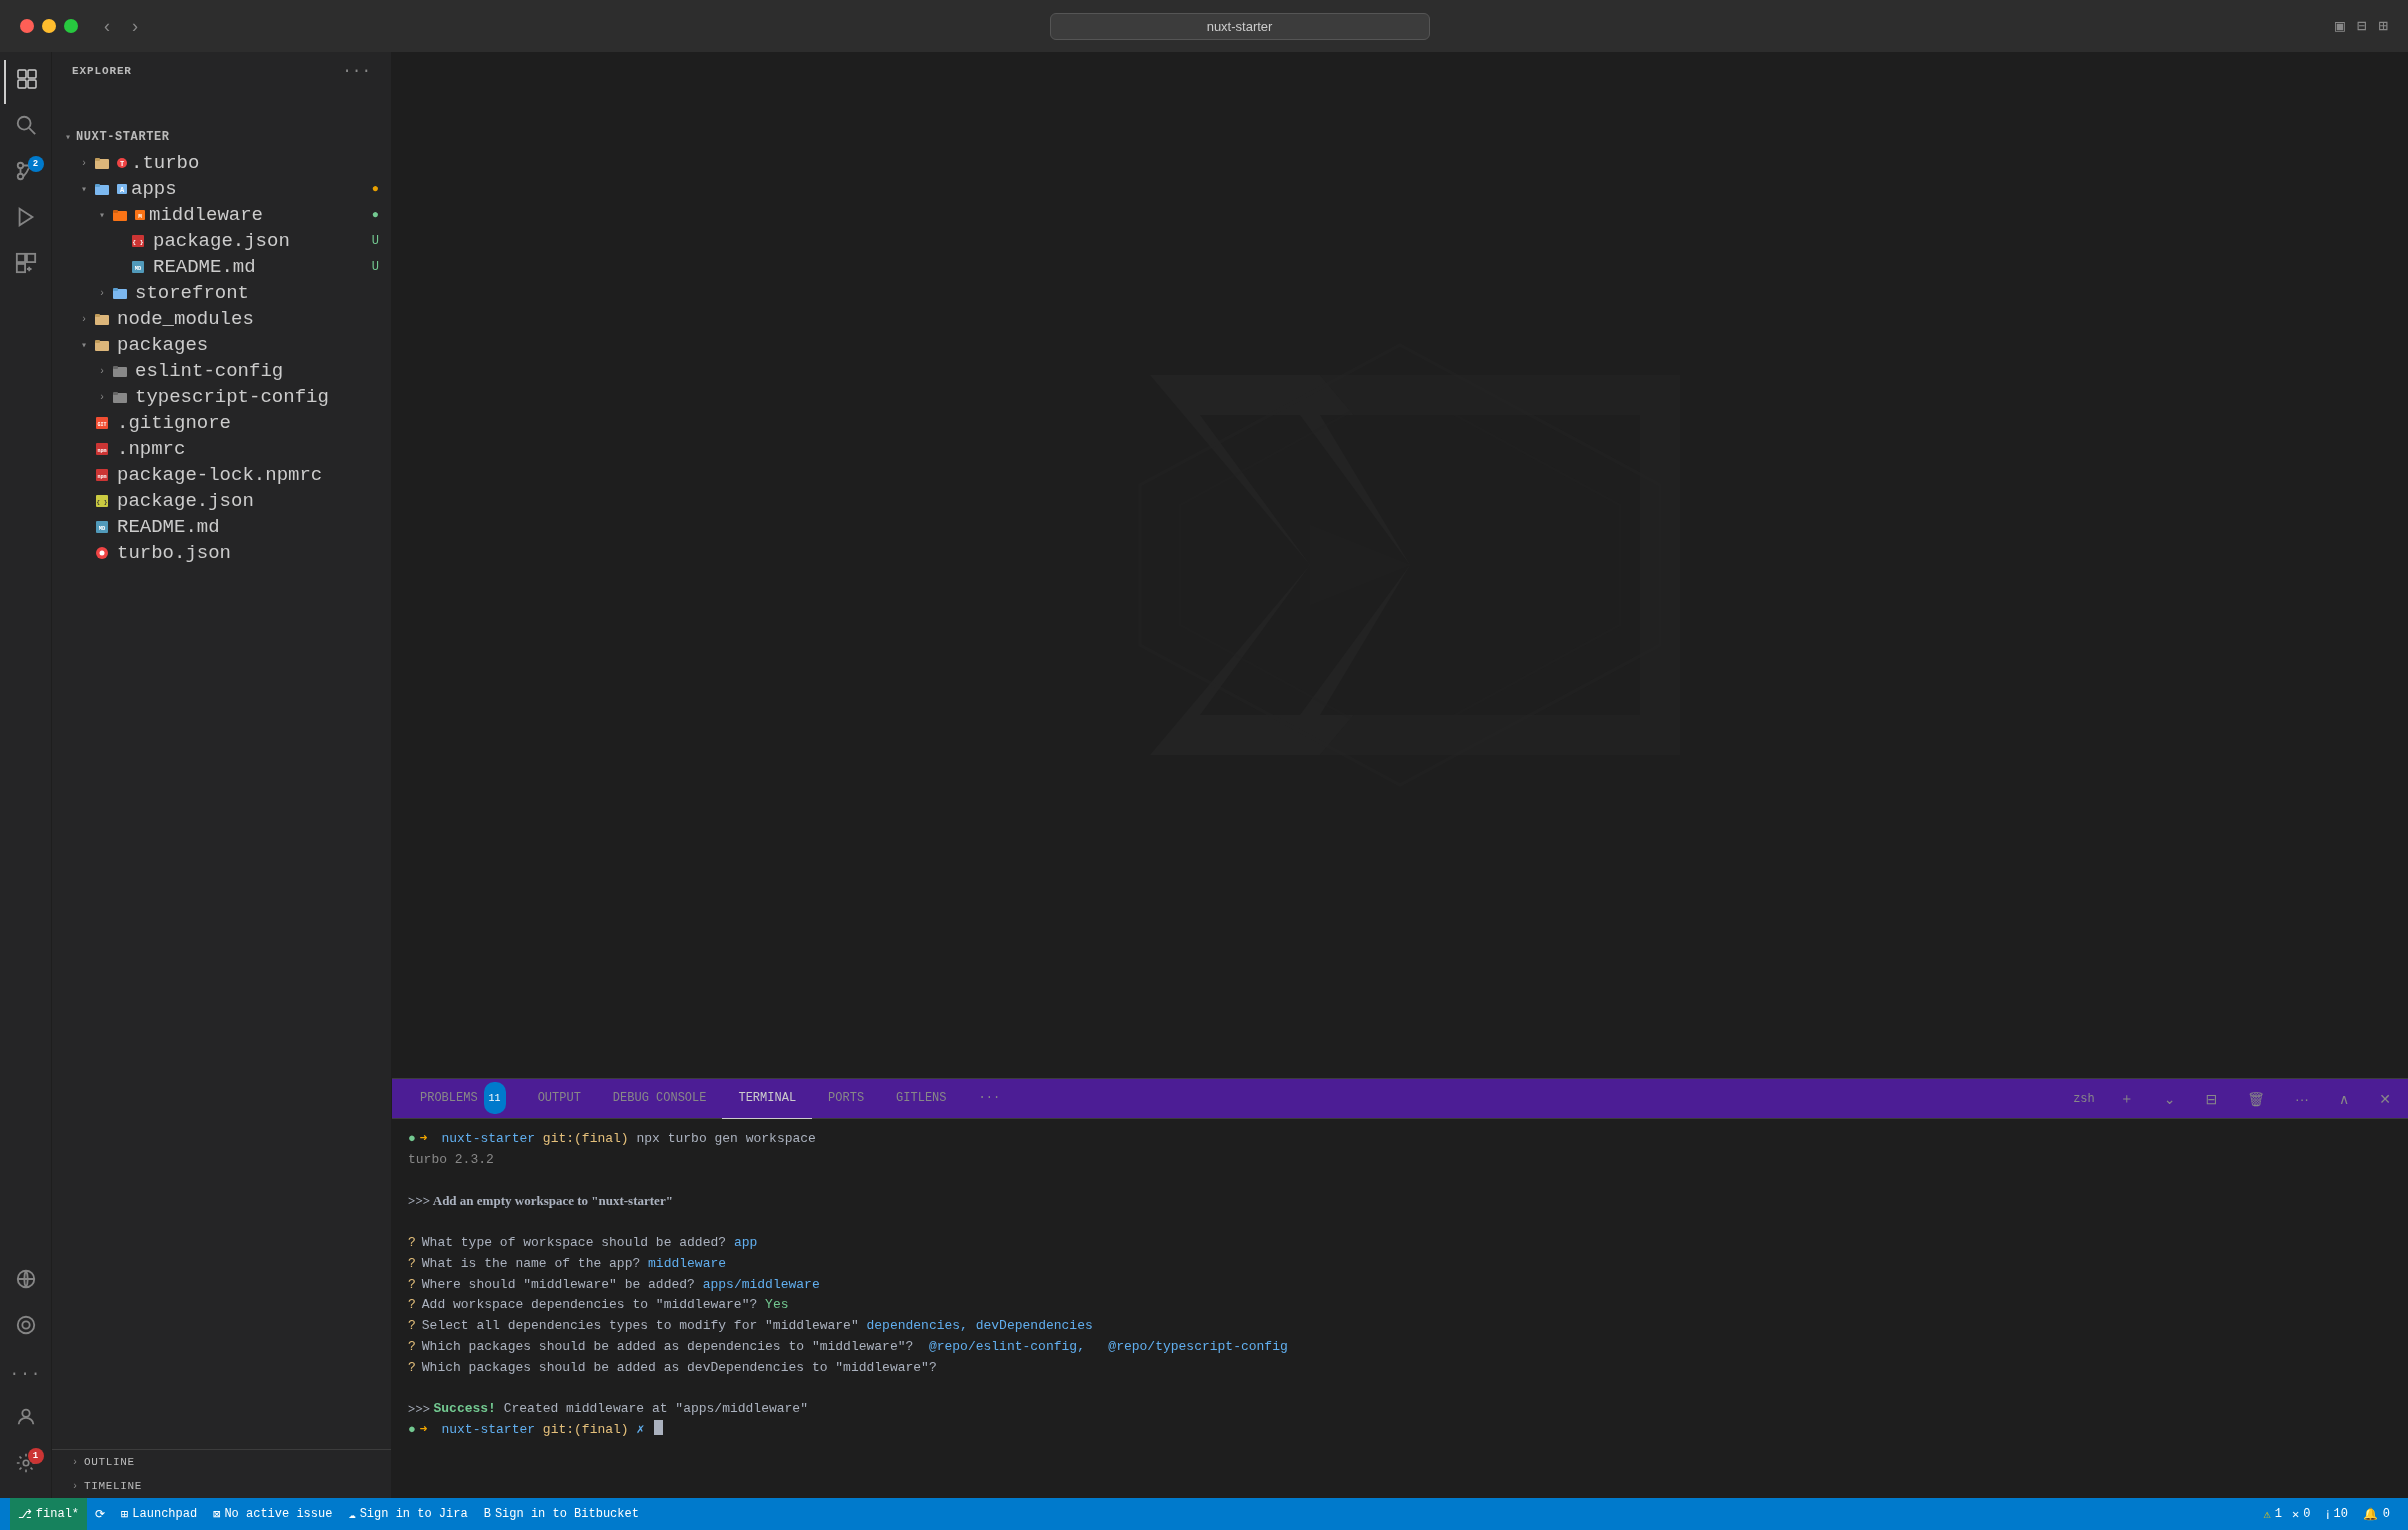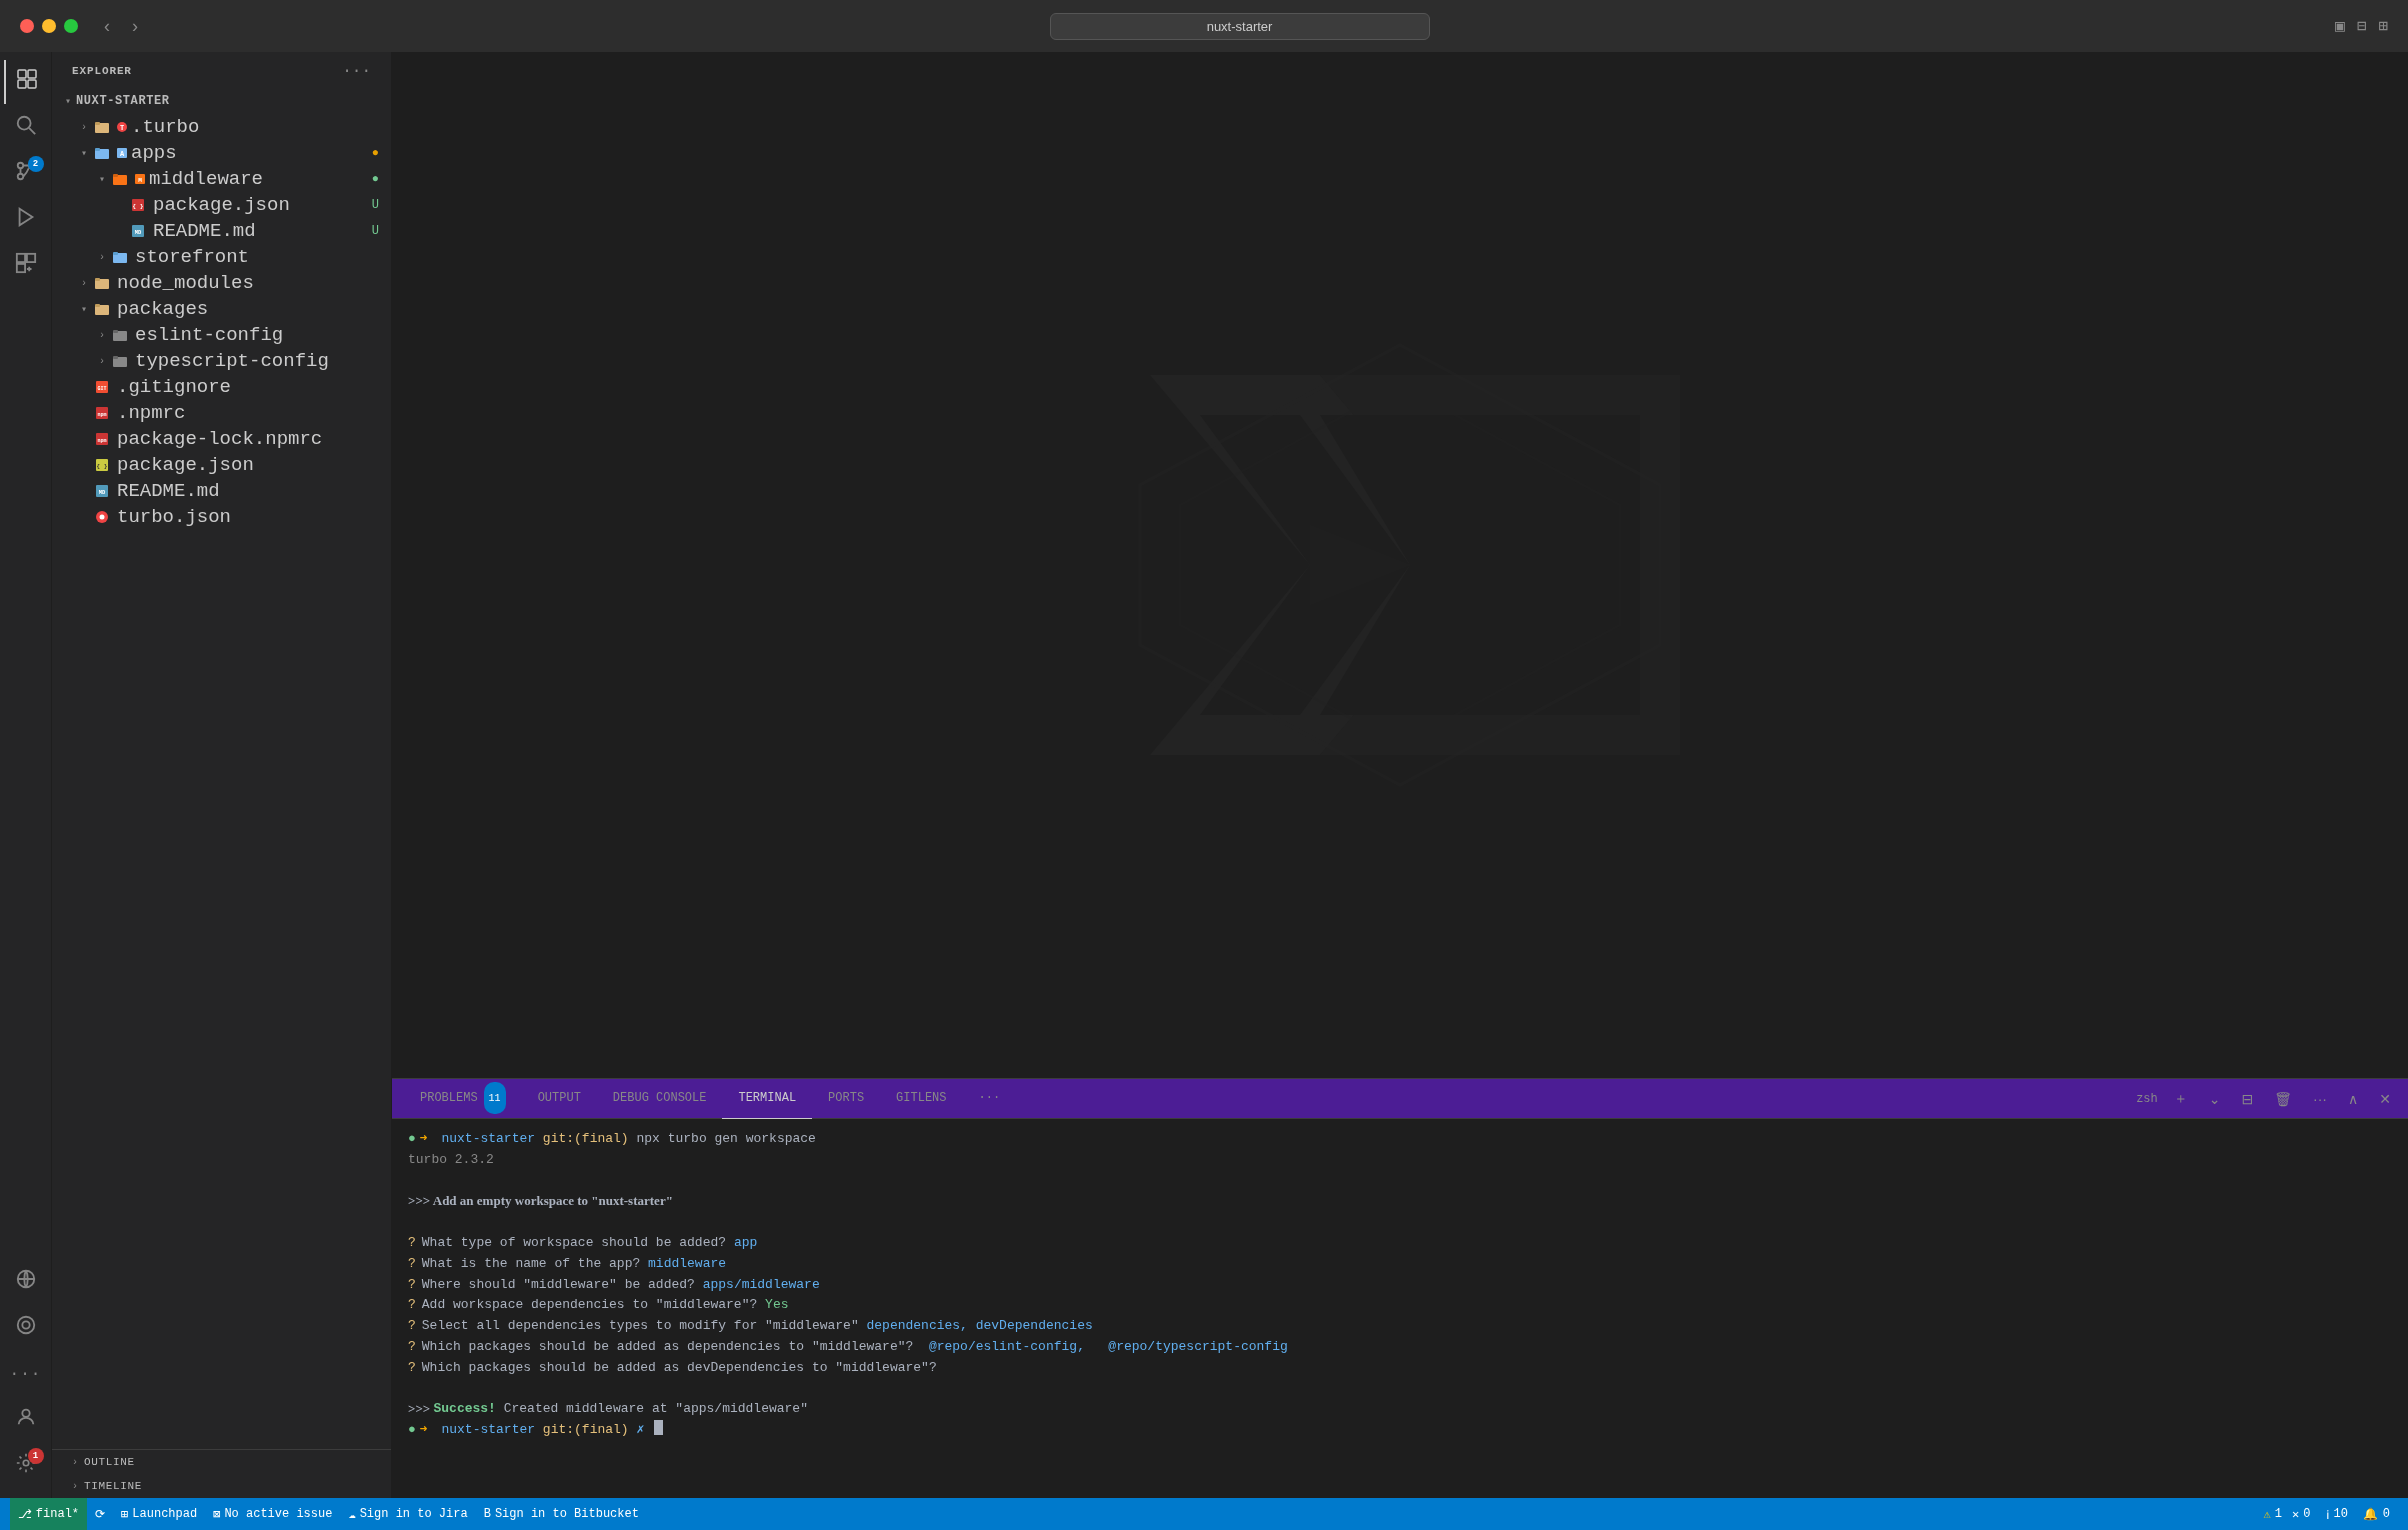--- a/index.html
+++ b/index.html
@@ -126,20 +126,21 @@
 
     
     .sidebar {
       width: 340px;
       background: #252526;
       display: flex;
       flex-direction: column;
       flex-shrink: 0;
       overflow: hidden;
       border-right: 1px solid #1e1e1e;
+      gap: 36px;
     }
     .sidebar-header {
       display: flex;
       align-items: center;
       justify-content: space-between;
       padding: 10px 20px 8px 20px;
       flex-shrink: 0;
     }
     .sidebar-title {
       font-size: 11px;
@@ -299,21 +300,21 @@
       min-width: 18px;
       height: 16px;
       display: flex;
       align-items: center;
       justify-content: center;
     }
     .terminal-tab-actions {
       margin-left: auto;
       display: flex;
       align-items: center;
-      gap: 11px;
+      gap: 20px;
       color: #888;
     }
     .terminal-action-btn {
       background: none;
       border: none;
       color: #888;
       cursor: pointer;
       font-size: 14px;
       padding: 2px 5px;
     }

